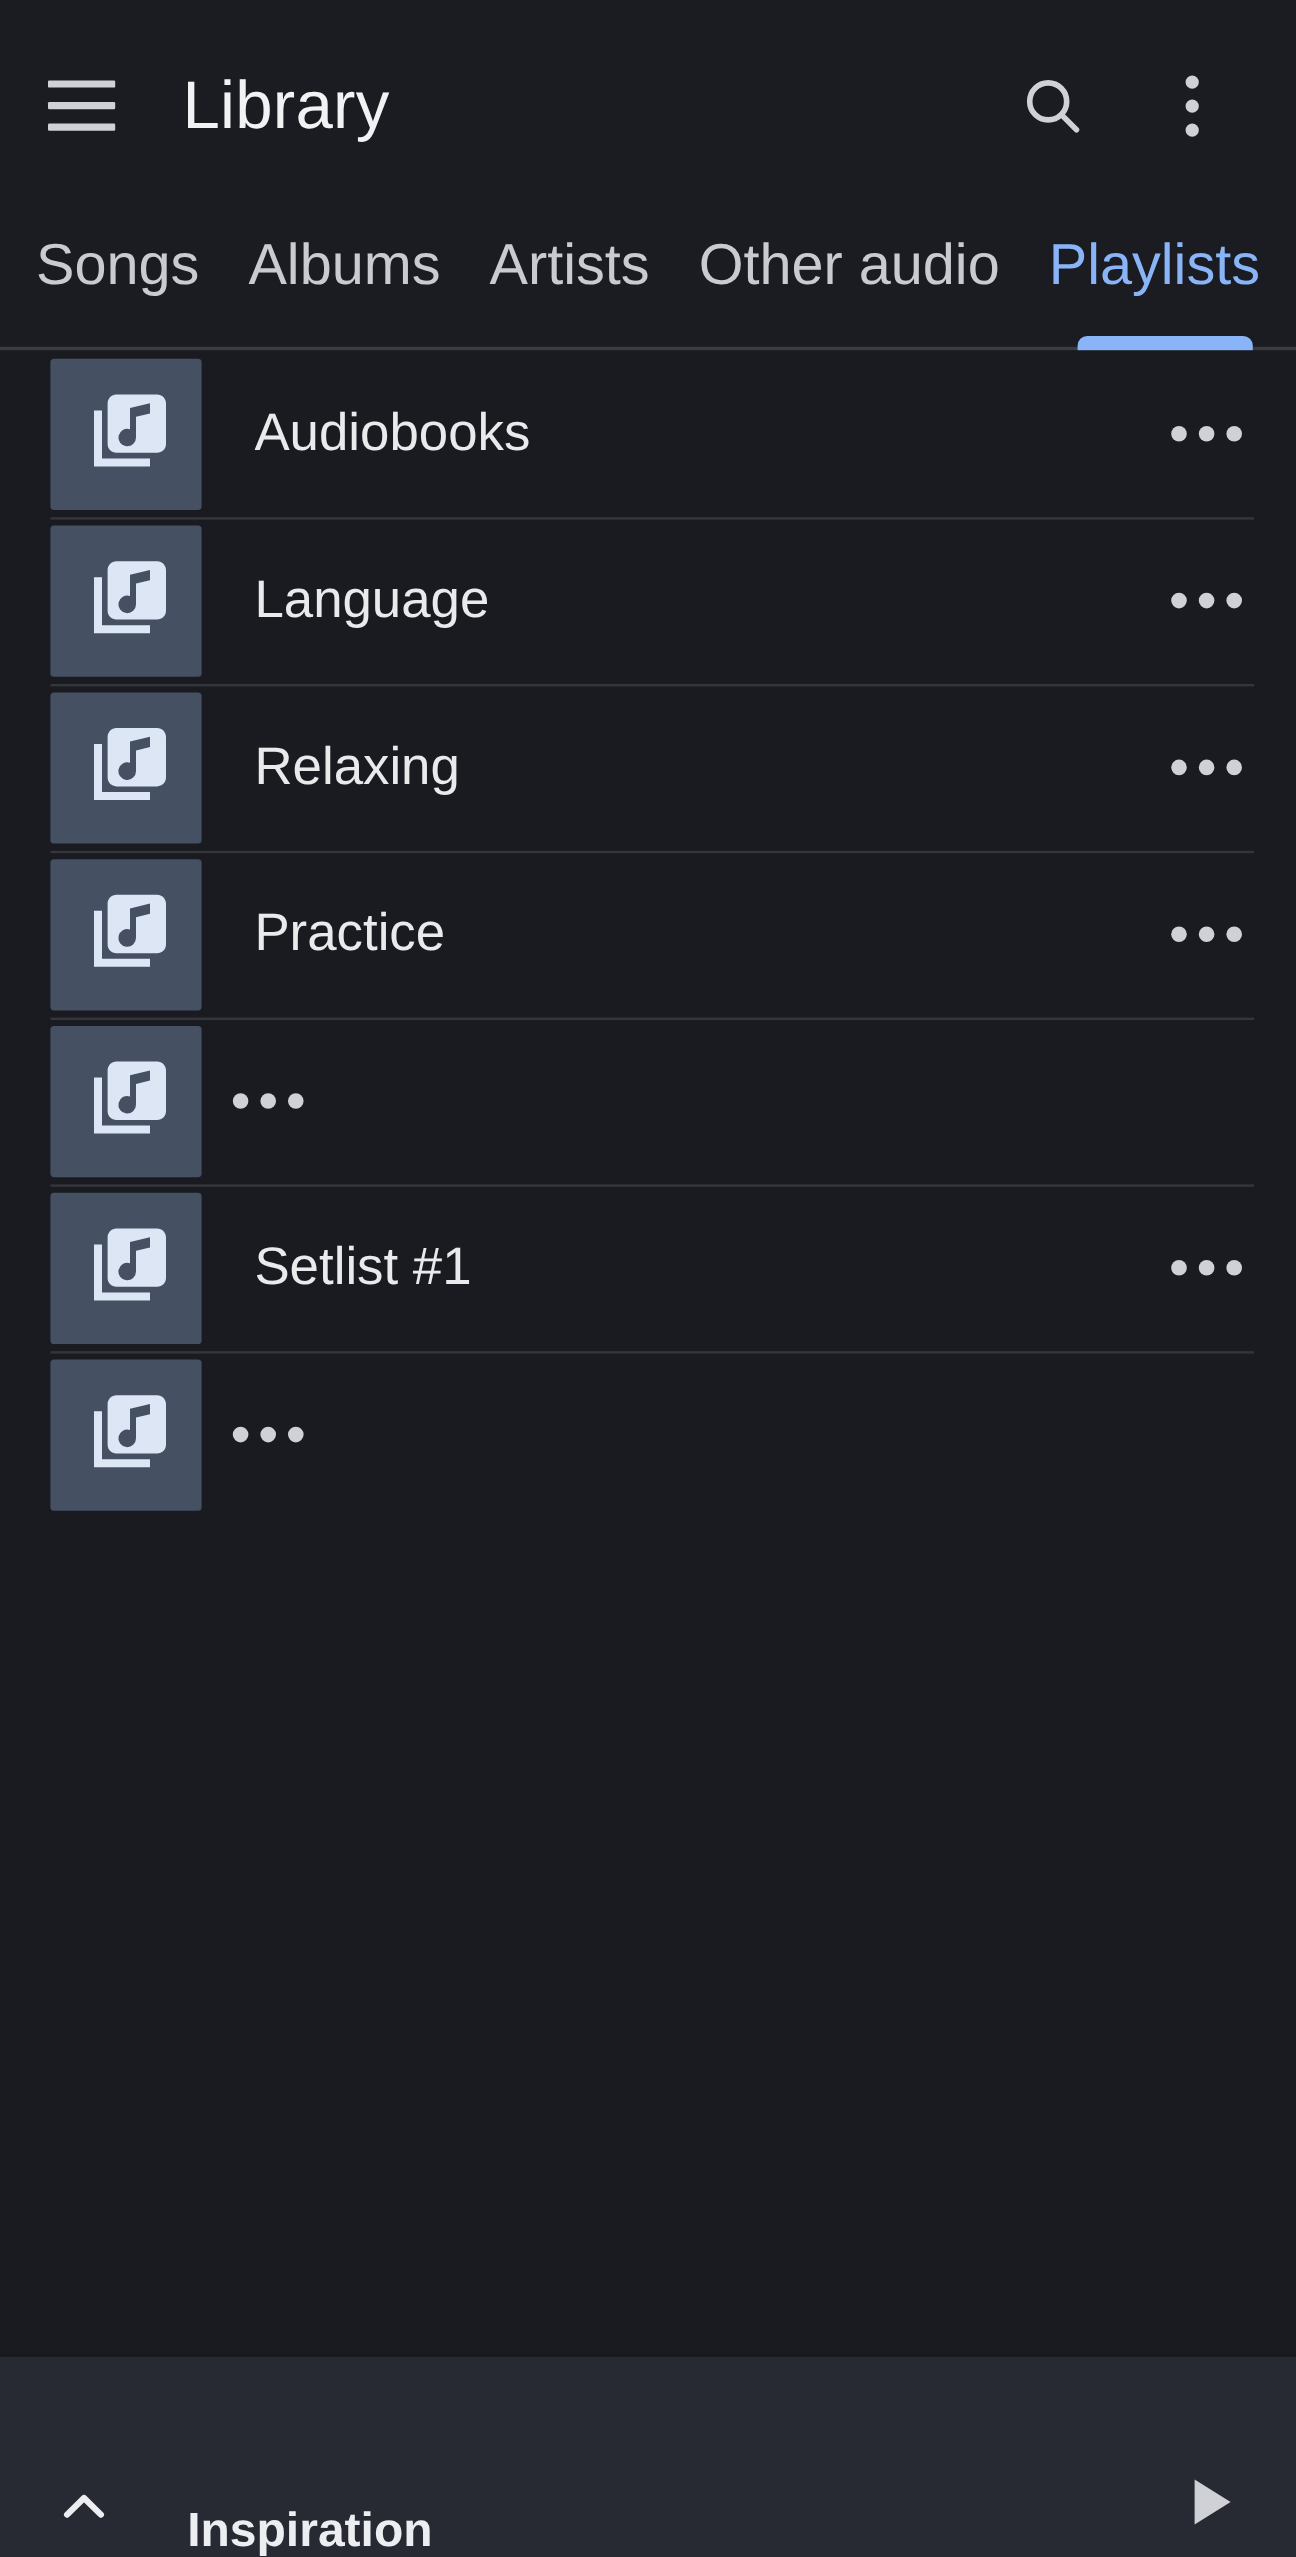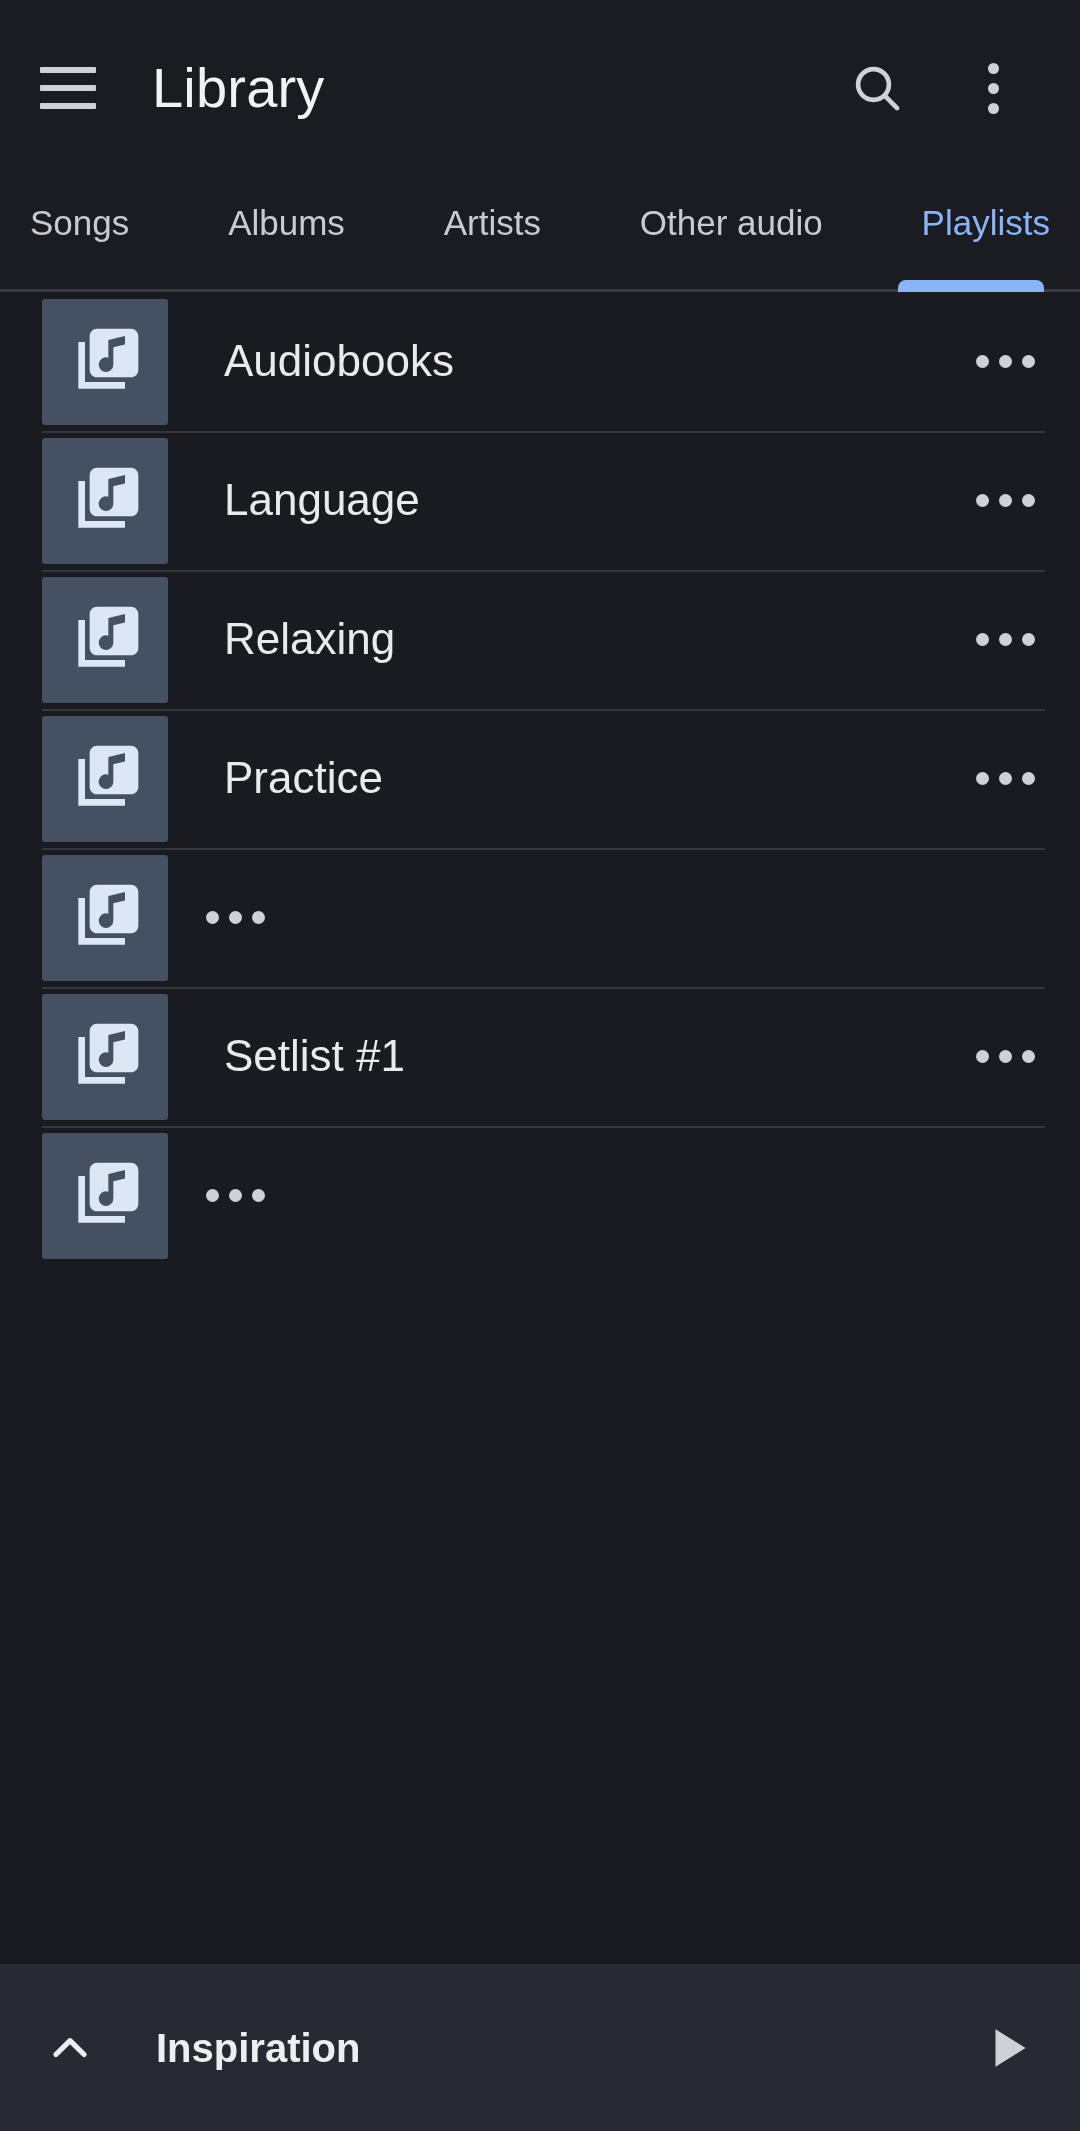--- a/index.html
+++ b/index.html
@@ -73,21 +73,21 @@
     padding:0 30px;
     flex:0 0 auto;
   }
   .tabs-row {
     display:flex;
     align-items:center;
     width:100%;
     height:92px;
   }
   .tab {
-    font-size:35px;
+    font-size:48px;
     color:#c9cbd0;
     white-space:nowrap;
     cursor:pointer;
     padding:0 0;
     line-height:1;
   }
   .tab.active { color:#8ab4f8; font-weight:400; }
   .tab-gap { flex:1 1 auto; }
   .tab-indicator {
     position:absolute;
@@ -108,21 +108,20 @@
     background:#1a1b20;
     overflow:hidden;
     position:relative;
   }
   .row {
     position:relative;
     height:139px;
     display:flex; align-items:center;
     padding-left:42px;
     cursor:pointer;
-    gap:12px;
   }
   .row + .row::before {
     content:"";
     position:absolute;
     left:42px; right:35px; top:0;
     height:2px;
     background:#34363c;
   }
   .thumb {
     width:126px; height:126px;
@@ -154,21 +153,21 @@
     width:13px; height:13px; border-radius:50%;
     background:#cfd1d6; display:block;
   }
 
   
   .player {
     flex:0 0 auto;
     height:169px;
     background:#272a33;
     border-top:2px solid #16171b;
-    display:flex; align-items:center;
+    display:flex; align-items:flex-end;
     padding:0 26px 0 28px;
     cursor:pointer;
   }
   .player-expand {
     width:84px; height:84px;
     display:flex; align-items:center; justify-content:center;
     cursor:pointer; flex:0 0 auto;
   }
   .player-title {
     margin-left:44px;

